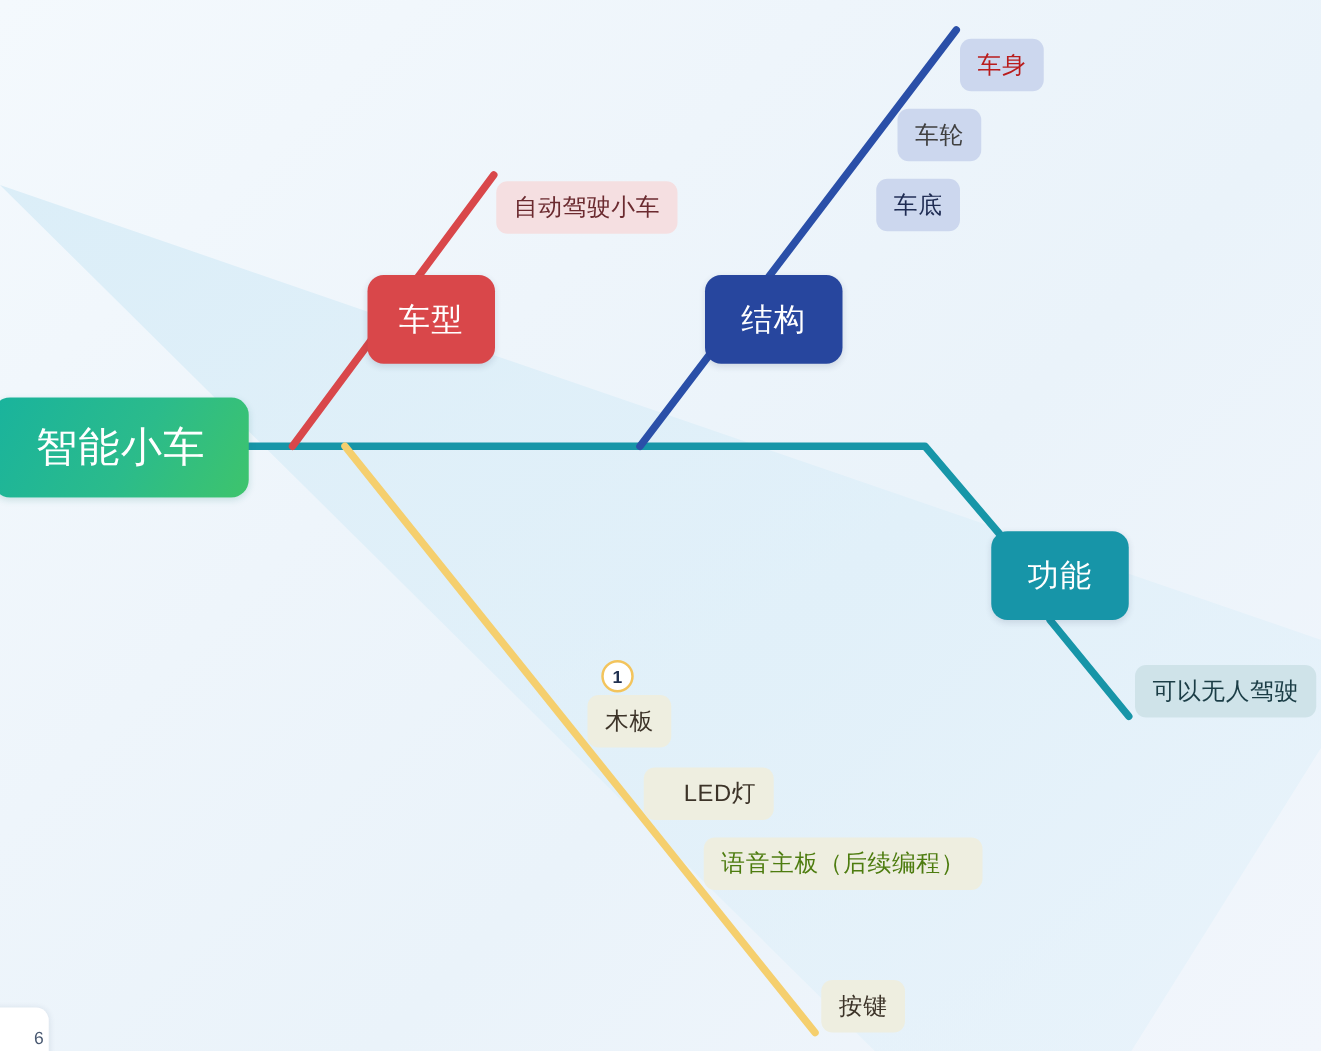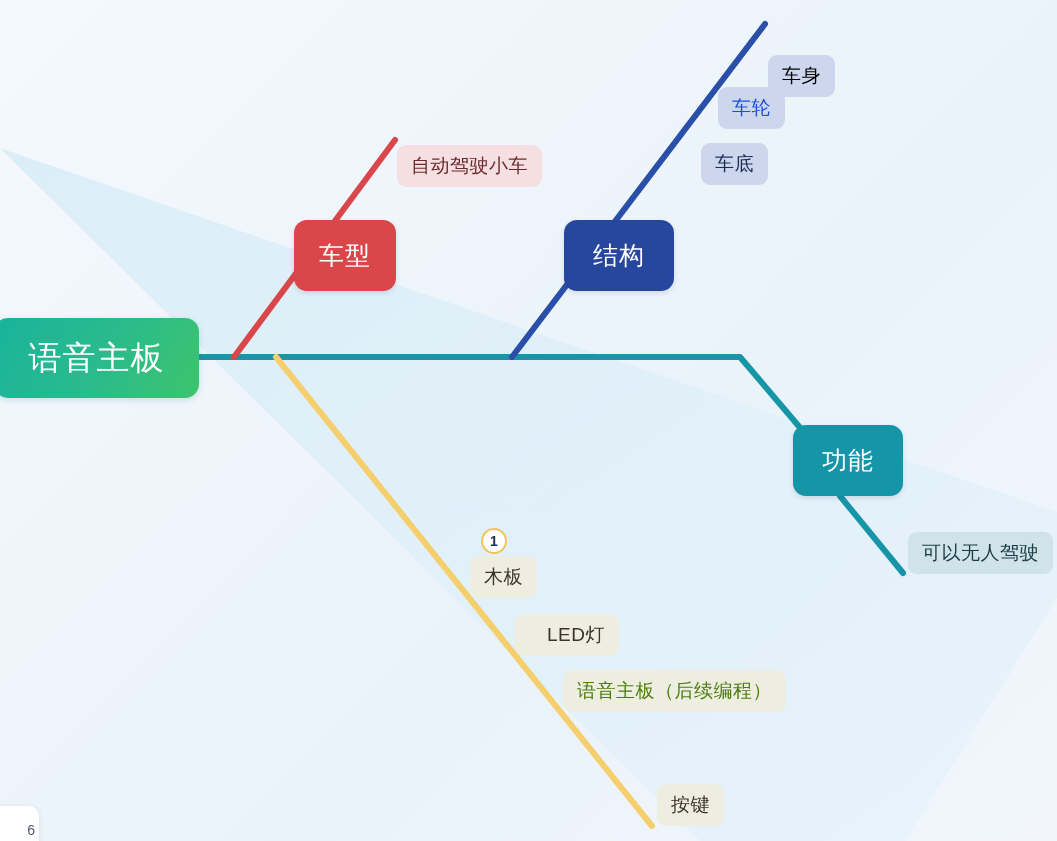--- a/index.html
+++ b/index.html
@@ -118,40 +118,40 @@
 
     <path d="M 512 357 L 765 24" stroke="#2a4fa8" stroke-width="6" fill="none" stroke-linecap="round"></path>
 
     <path d="M 276 357 L 652 826" stroke="#f5cf6e" stroke-width="6" fill="none" stroke-linecap="round"></path>
 
     <path d="M 840 496 L 903 573" stroke="#1795a8" stroke-width="6" fill="none" stroke-linecap="round"></path>
   </svg>
 
   <div class="node root-node" style="left:-6px; top:318px; width:205px; height:80px;
               background: linear-gradient(120deg, #19b39d 0%, #2bbb8b 55%, #3ec46c 100%);">
-    <span>语音主板</span>
+    <span>智能小车</span>
   </div>
 
   <div class="node branch-node" style="left:294px; top:220px; width:102px; height:71px; background:#d9474a; color:#ffffff;">
     <span>车型</span>
   </div>
 
   <div class="node leaf-chip" style="left:397px; top:145px; height:42px; background:#f5dfe1; color:#6b2a2f;">
     <span>自动驾驶小车</span>
   </div>
 
   <div class="node branch-node" style="left:564px; top:220px; width:110px; height:71px; background:#27469e; color:#ffffff;">
     <span>结构</span>
   </div>
 
-  <div class="node leaf-chip" style="left:768px; top:31px; height:42px; background:#ccd7ee; color:#000000;margin-top:24px;">
+  <div class="node leaf-chip" style="left:768px; top:31px; height:42px; background:#ccd7ee; color:#b91c1c;">
     <span>车身</span>
   </div>
 
-  <div class="node leaf-chip" style="left:718px; top:87px; height:42px; background:#ccd7ee; color:#1d4ed8;">
+  <div class="node leaf-chip" style="left:718px; top:87px; height:42px; background:#ccd7ee; color:#404040;">
     <span>车轮</span>
   </div>
 
   <div class="node leaf-chip" style="left:671px; top:143px; height:42px; background:#ccd7ee; color:#1e2b52;margin-left:30px;">
     <span>车底</span>
   </div>
 
 
   <div class="badge" style="left:481px; top:528px;">
     <span>1</span>

